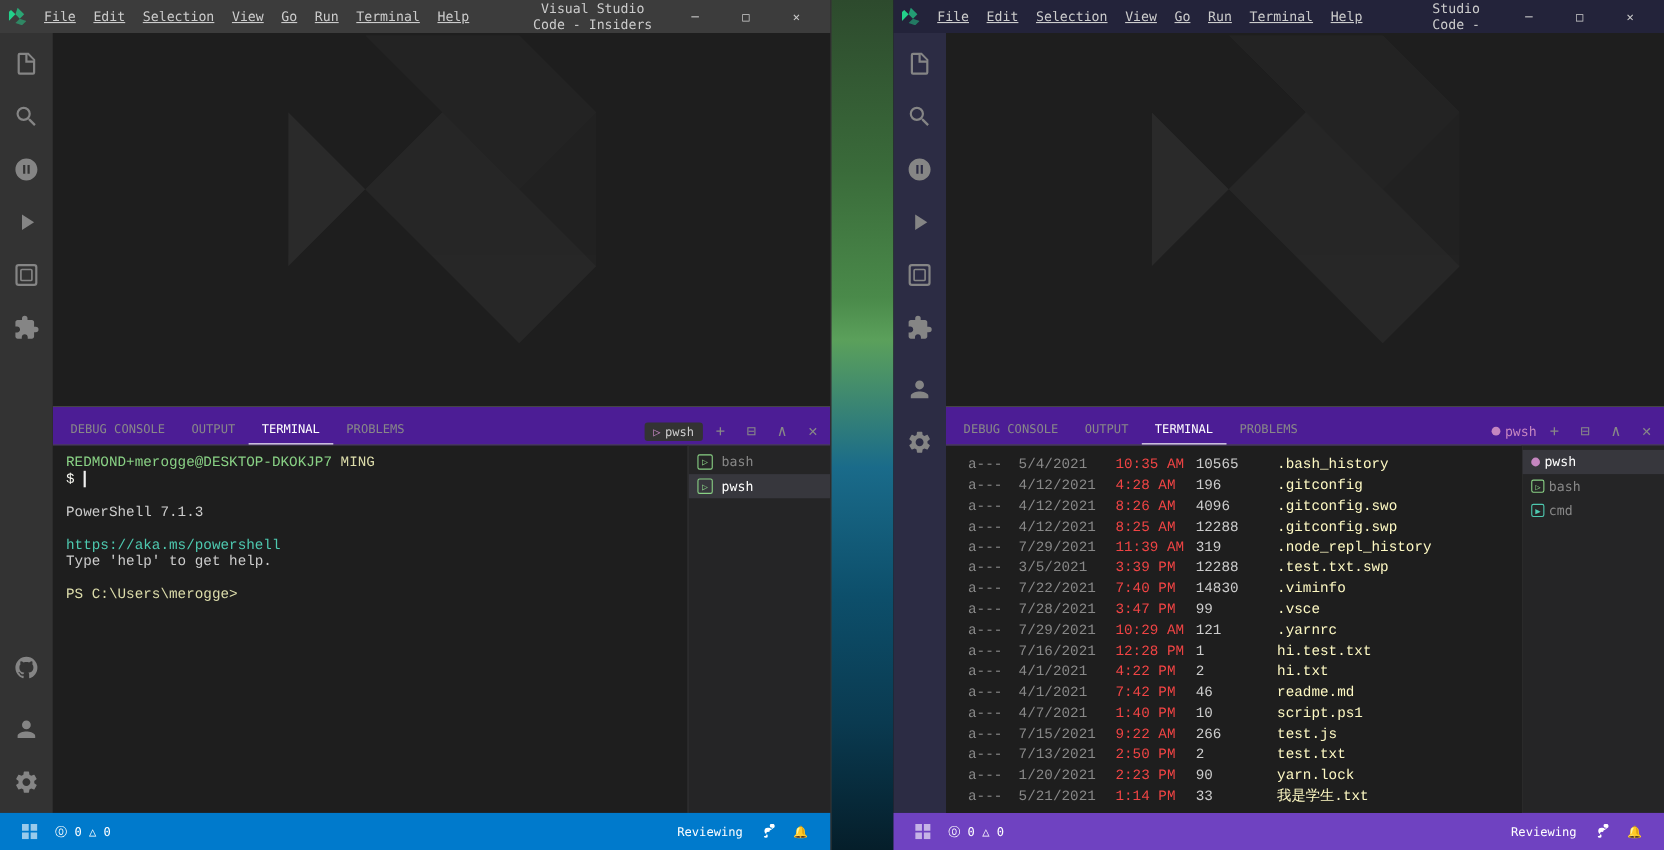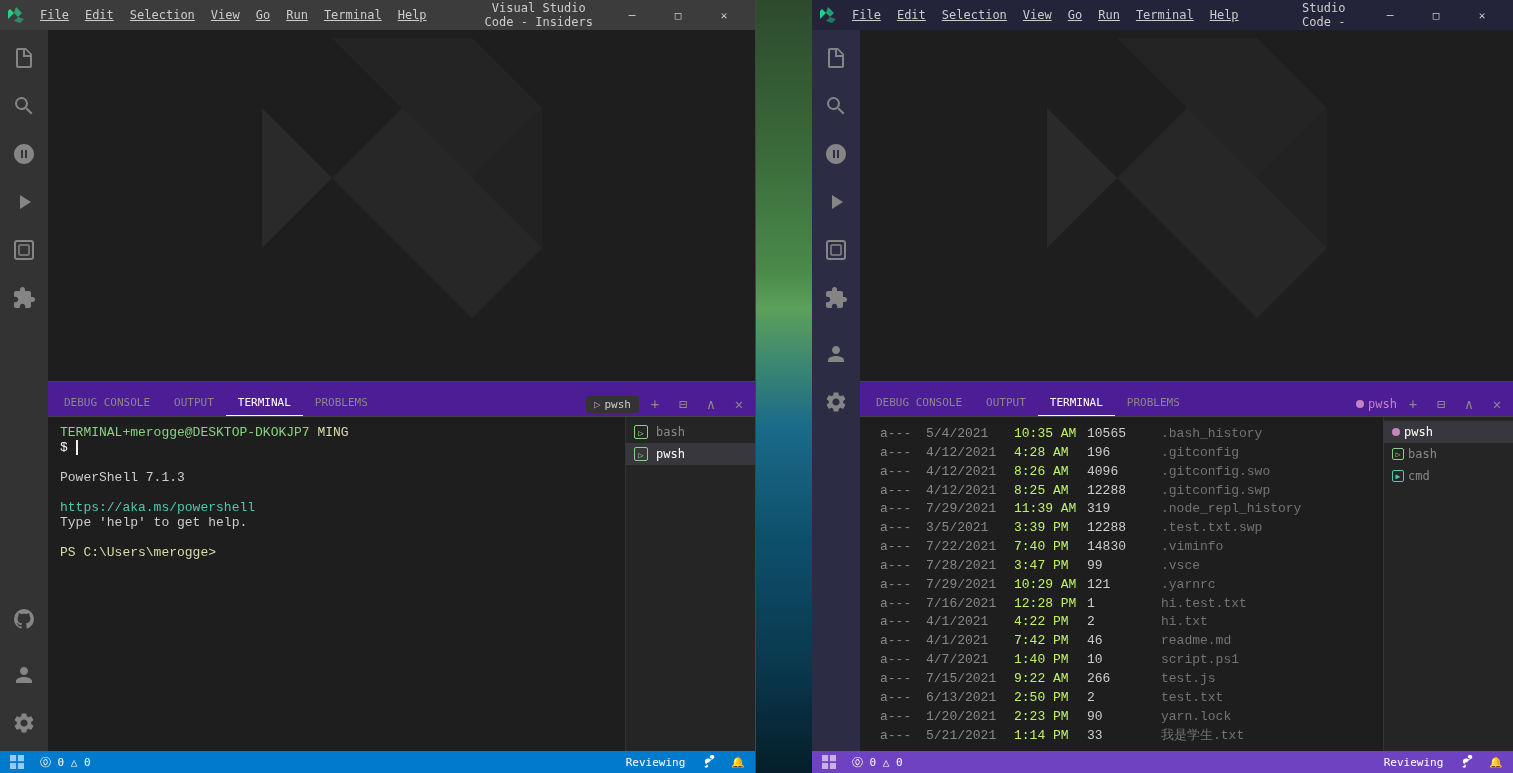--- a/index.html
+++ b/index.html
@@ -224,24 +224,24 @@
     .shell-dot.purple { background: #c586c0; }
 
     
     .term-green  { color: #89d185; }
     .term-cyan   { color: #4ec9b0; }
     .term-yellow { color: #dcdcaa; }
     .term-white  { color: #f8f8f2; }
 
     
     .status-bar {
-      height: 22px;
+      height: 34px;
       background: #007acc;
       display: flex;
-      padding: 0 6px;
+      padding: 0 16px;
       gap: 8px;
       flex-shrink: 0;
       font-size: 11px;
     }
     .vscode-window.right .status-bar { background: #6f42c1; }
     .status-item {
       display: flex; align-items: center; gap: 3px;
       color: #ffffff; white-space: nowrap; cursor: pointer; padding: 0 4px;
     }
     .status-item-right { margin-left: auto; }
@@ -254,23 +254,23 @@
       padding: 4px 12px;
     }
     .file-row {
       display: flex;
       gap: 8px;
       line-height: 1.45;
       white-space: nowrap;
     }
     .file-attr  { color: #888; min-width: 38px; }
     .file-date  { color: #888; min-width: 80px; }
-    .file-time  { color: #bef264; min-width: 65px; }
+    .file-time  { color: #ef4444; min-width: 65px; }
     .file-size  { color: #cccccc; min-width: 50px; text-align: left; }
-    .file-name  { color: #737373; }
+    .file-name  { color: #fef9c3; }
 
     
     .pwsh-indicator {
       display: flex; align-items: center; gap: 4px;
       color: #c586c0; font-size: 12px;
     }
     .pwsh-dot {
       width: 8px; height: 8px; border-radius: 50%; background: #c586c0;
     }
 
@@ -392,21 +392,21 @@
               <div class="panel-action-btn" title="New Terminal">+</div>
               <div class="panel-action-btn" title="Split Terminal">⊟</div>
               <div class="panel-action-btn" title="Maximize">∧</div>
               <div class="panel-action-btn" title="Close">✕</div>
             </div>
           </div>
 
           <div class="terminal-body">
             <div class="terminal-content">
               <div>
-                <span class="term-green">TERMINAL+merogge@DESKTOP-DKOKJP7</span>
+                <span class="term-green">REDMOND+merogge@DESKTOP-DKOKJP7</span>
                 <span class="term-cyan"> </span>
                 <span class="term-yellow">MING</span>
               </div>
               <div>
                 <span class="term-white">$ </span>
                 <span style="background:#f0f0f0;width:2px;display:inline-block;">&nbsp;</span>
               </div>
               <br>
               <div>PowerShell 7.1.3</div>
               <div>&nbsp;</div>
@@ -671,21 +671,21 @@
                   <div class="file-row">
                     <span class="file-attr">a---</span>
                     <span class="file-date">7/15/2021</span>
                     <span class="file-time">9:22 AM</span>
                     <span class="file-size">266</span>
                     <span style="width:8px;">&nbsp;</span>
                     <span class="file-name">test.js</span>
                   </div>
                   <div class="file-row">
                     <span class="file-attr">a---</span>
-                    <span class="file-date">6/13/2021</span>
+                    <span class="file-date">7/13/2021</span>
                     <span class="file-time">2:50 PM</span>
                     <span class="file-size">2</span>
                     <span style="width:8px;">&nbsp;</span>
                     <span class="file-name">test.txt</span>
                   </div>
                   <div class="file-row">
                     <span class="file-attr">a---</span>
                     <span class="file-date">1/20/2021</span>
                     <span class="file-time">2:23 PM</span>
                     <span class="file-size">90</span>

